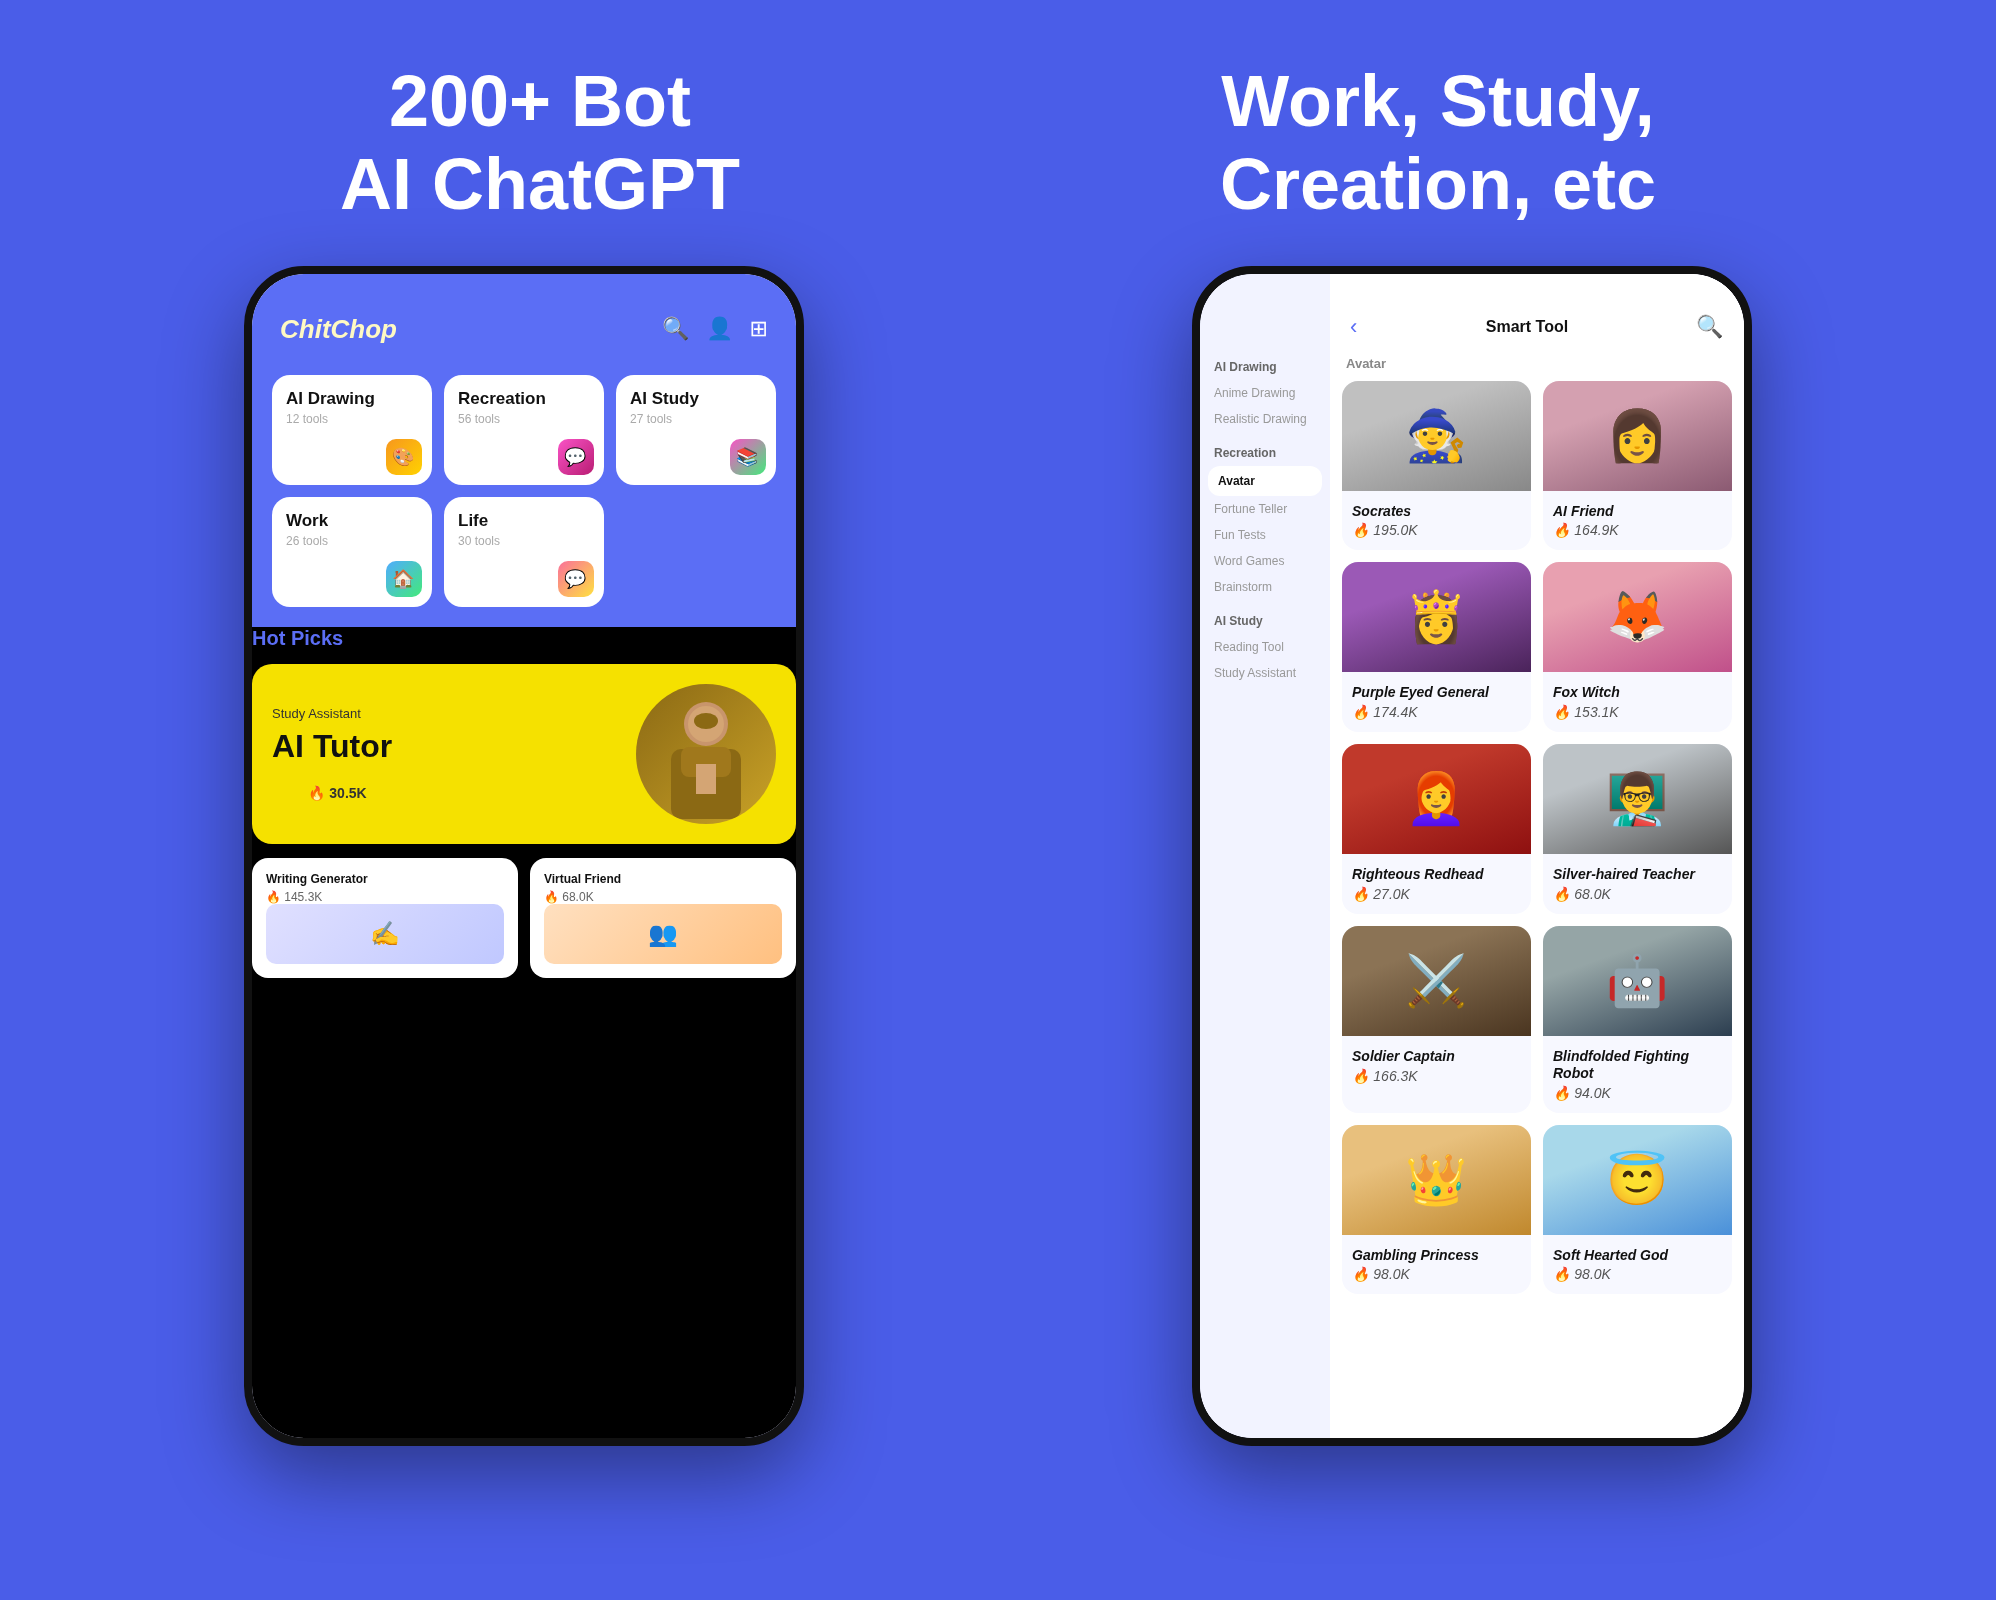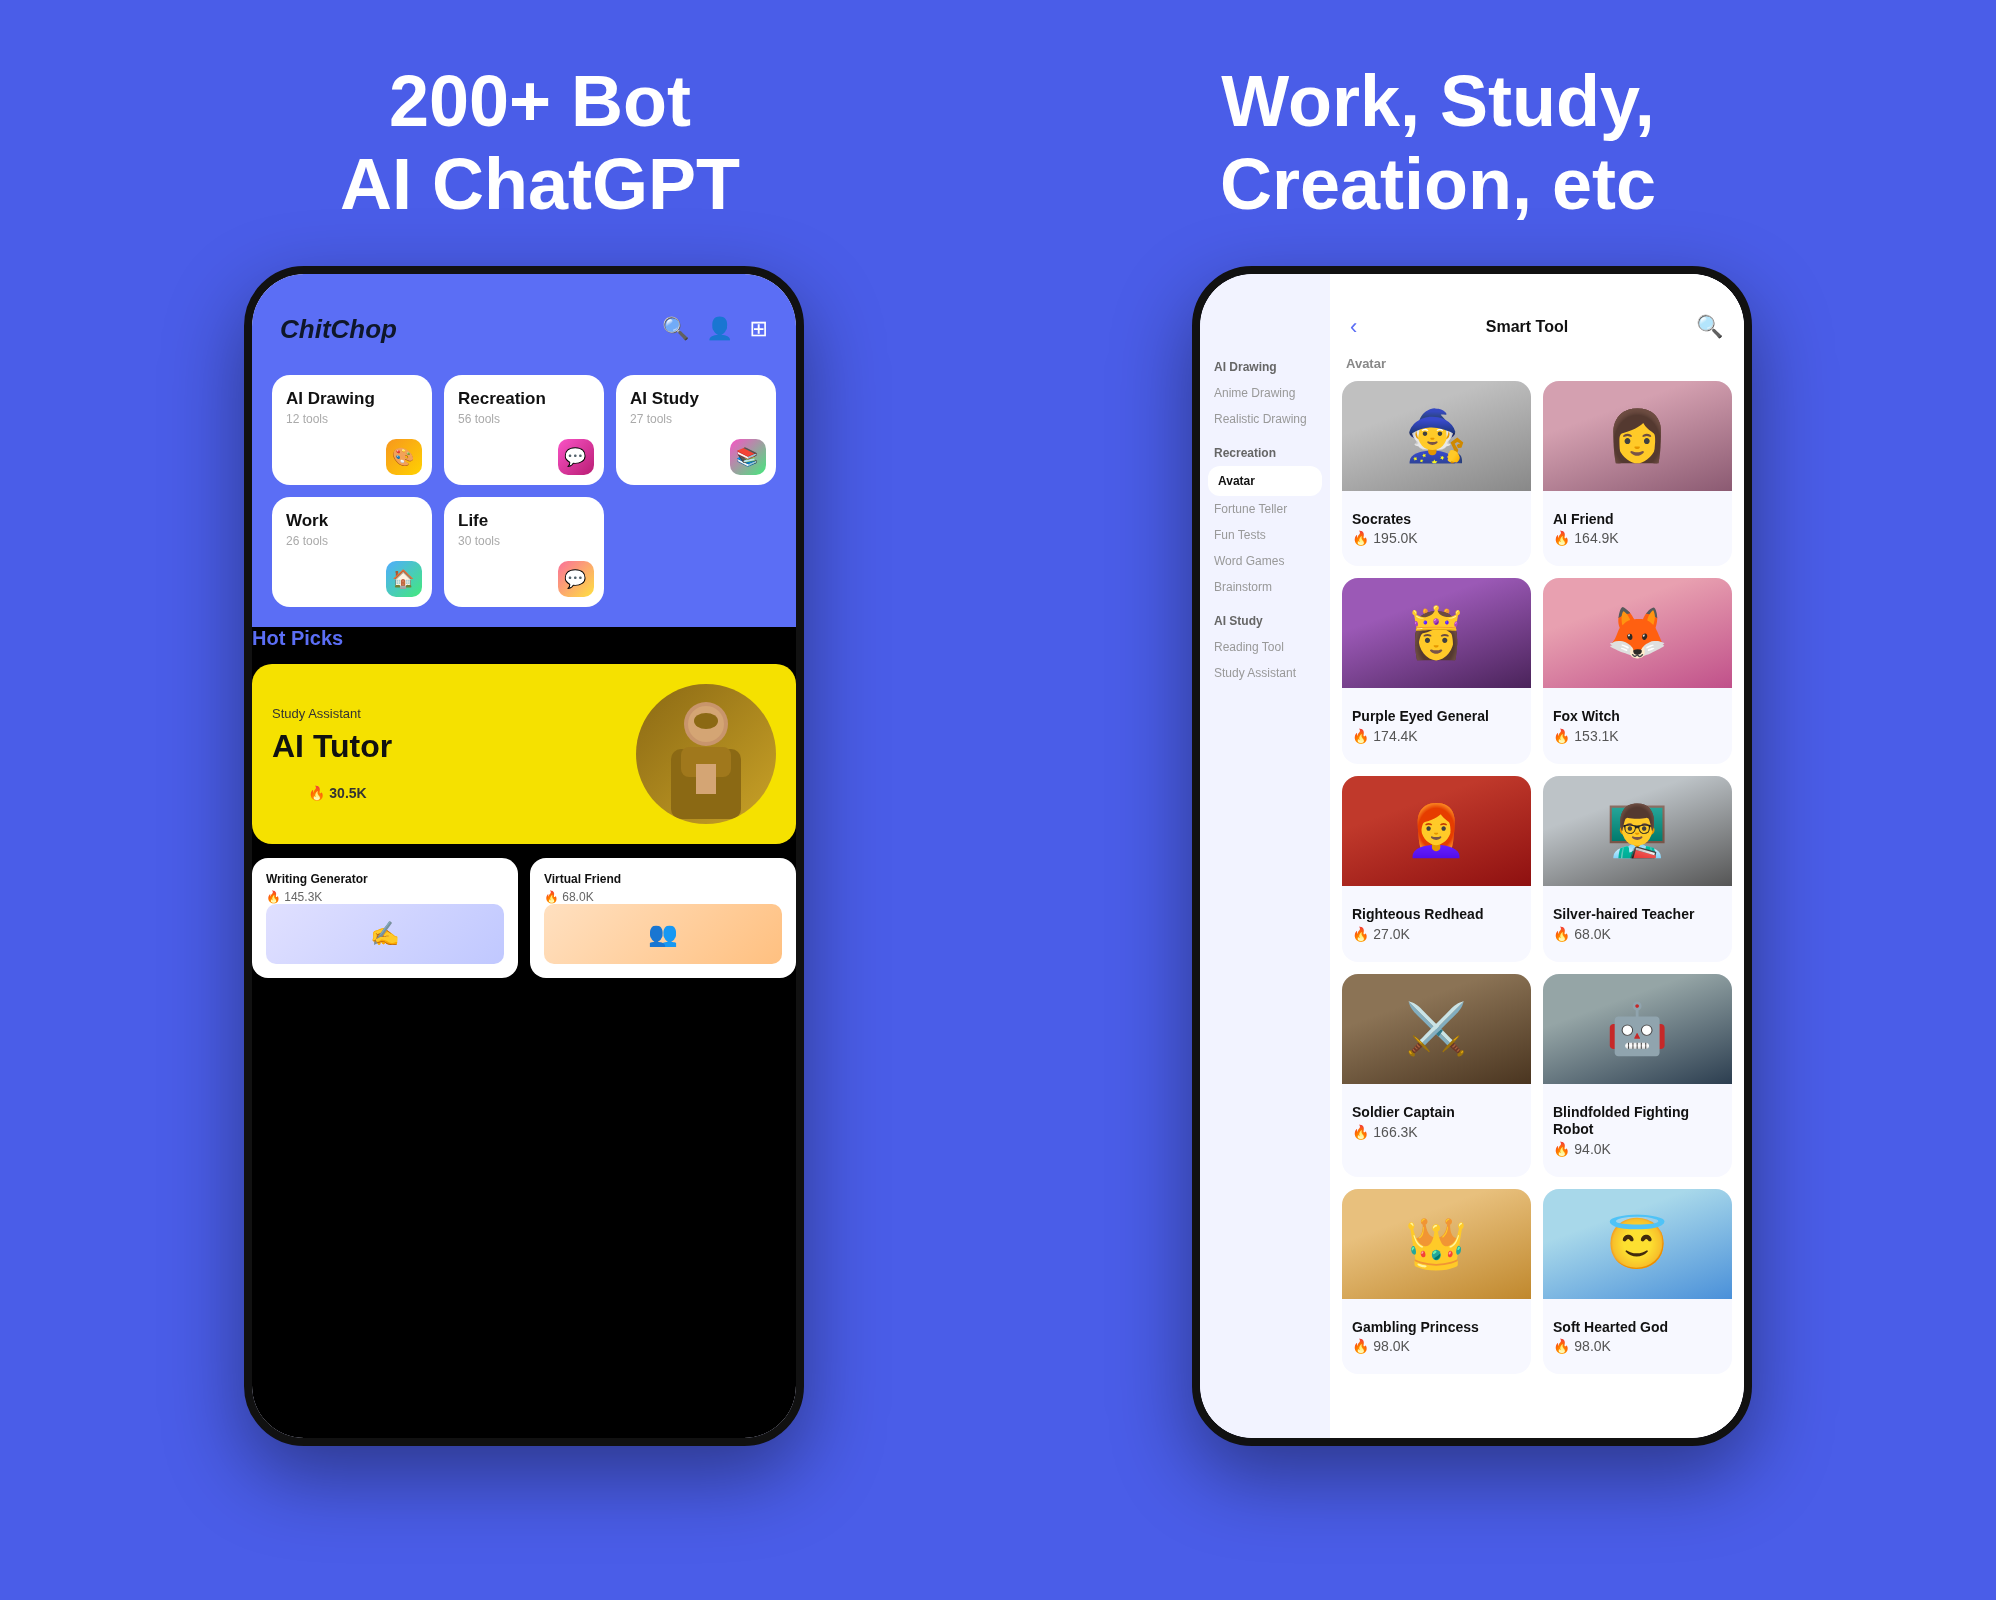--- a/index.html
+++ b/index.html
@@ -62,21 +62,21 @@
     
     .p1-header {
       background: #5b6ef5;
       padding: 40px 28px 20px;
       display: flex;
       justify-content: space-between;
       align-items: center;
     }
 
     .p1-logo {
-      color: #0f172a;
+      color: #fef9c3;
       font-size: 26px;
       font-weight: 800;
       font-style: italic;
     }
 
     .p1-icons {
       display: flex;
       gap: 16px;
     }
 
@@ -323,21 +323,22 @@
     }
 
     .p2-card-img {
       width: 100%;
       height: 110px;
       object-fit: cover;
       display: block;
     }
 
     .p2-card-info {
-      padding: 20px 10px;
+      padding: 12px 10px;
+      font-style: italic;
     }
 
     .p2-card-name {
       font-size: 14px;
       font-weight: 700;
       color: #111;
       margin-bottom: 3px;
       line-height: 1.2;
     }
 

